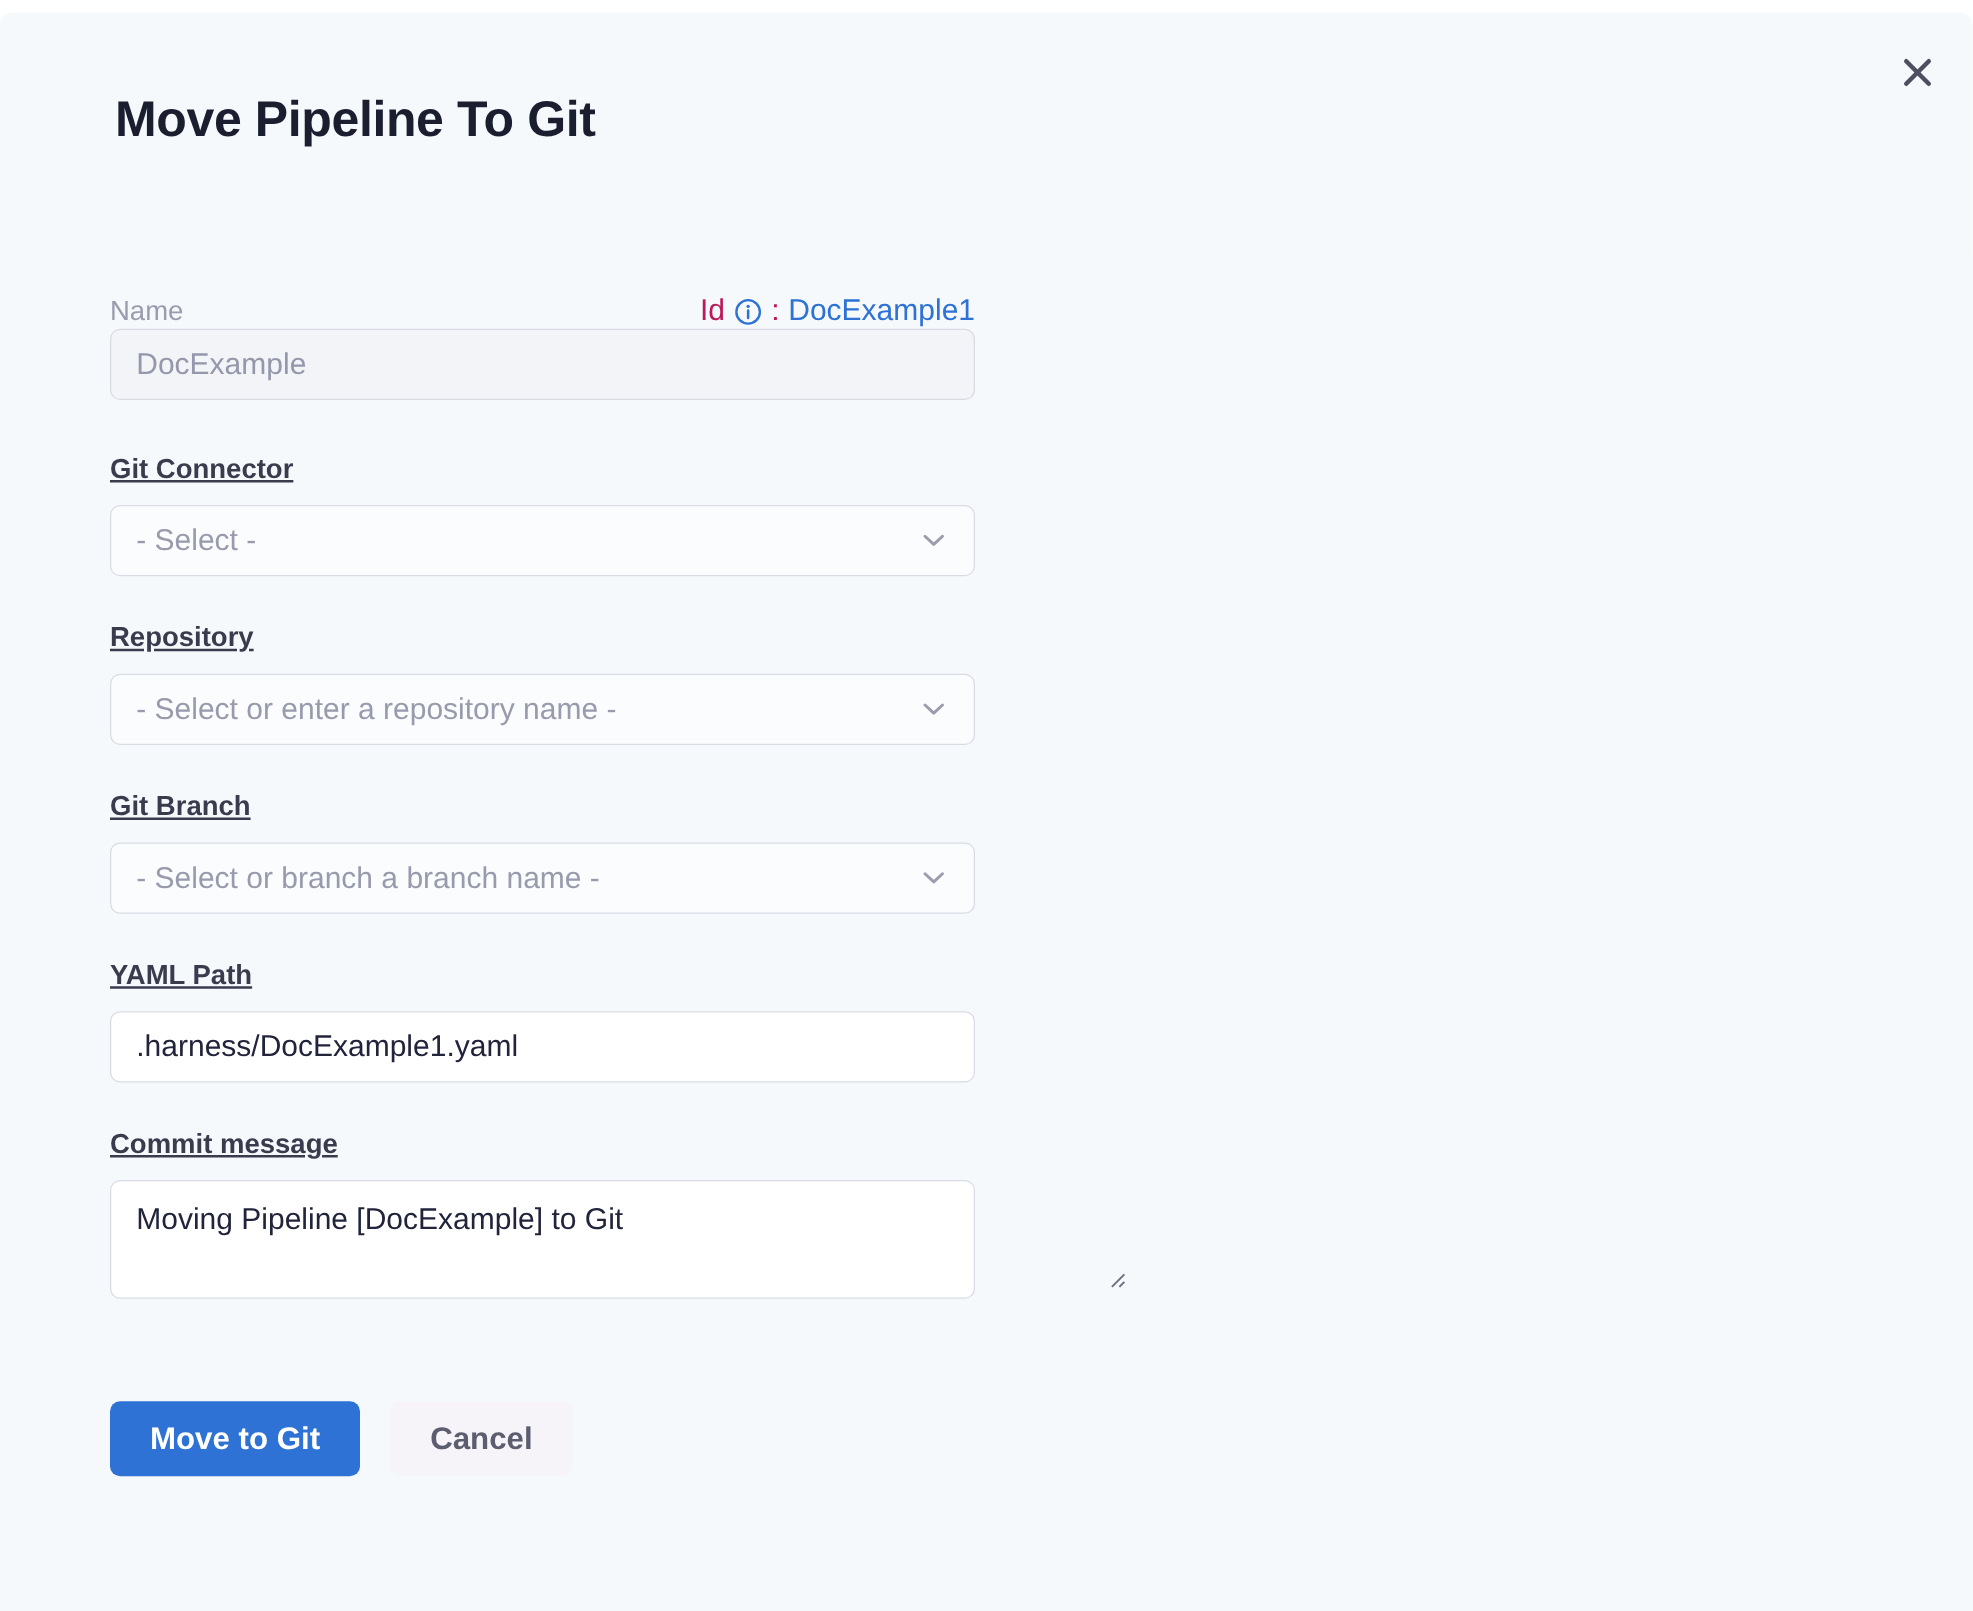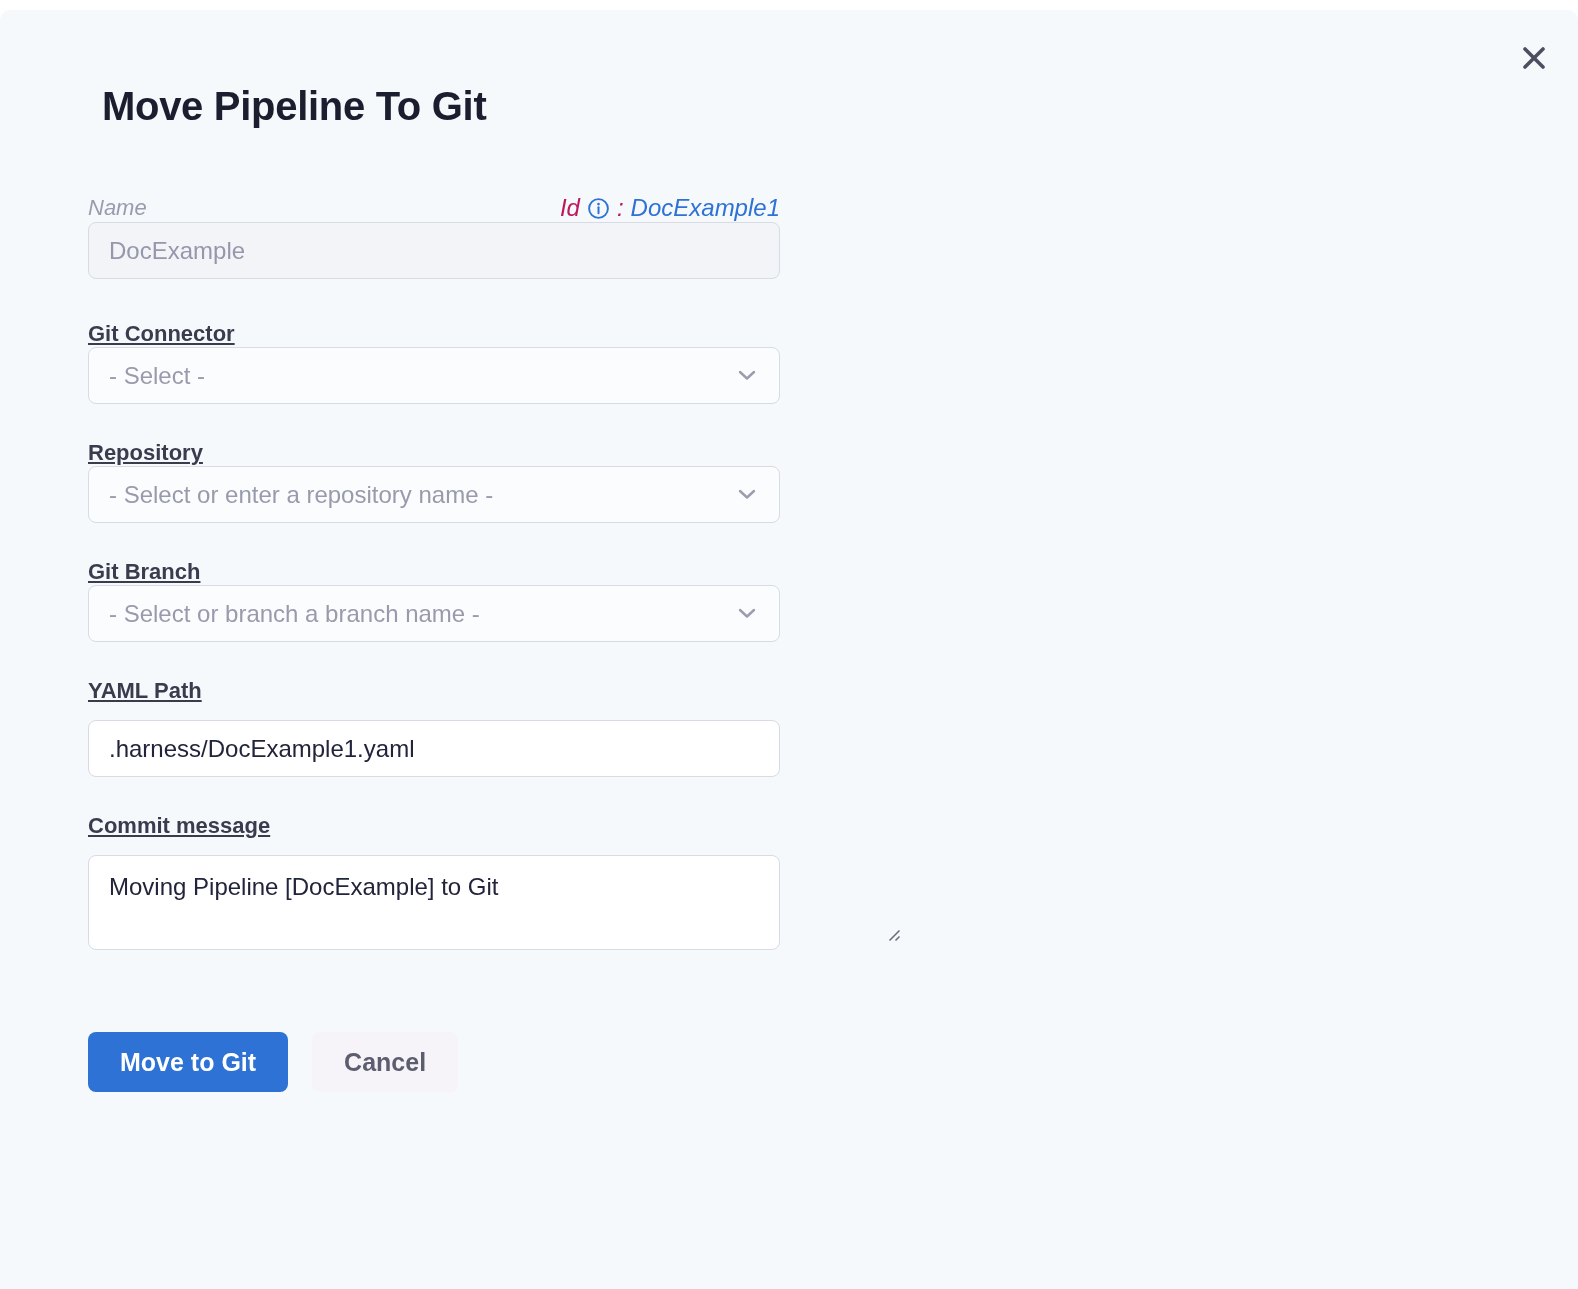--- a/index.html
+++ b/index.html
@@ -25,35 +25,34 @@
     border: none;
     padding: 0;
     cursor: pointer;
     display: flex; align-items: center; justify-content: center;
   }
   .content {
     padding: 58px 0 0 88px;
     width: 780px;
   }
   h1.title {
-    margin: 14px;
+    margin: 4px;
     font-size: 40px;
     line-height: 48px;
     font-weight: 700;
     letter-spacing: -0.3px;
     color: #1b1e2e;
   }
   .name-row {
-    margin-top: 64px;
+    margin-top: 115px;
     width: 692px;
     display: flex;
     justify-content: space-between;
     align-items: center;
     height: 28px;
-    font-style: italic;
   }
   .label-muted {
     font-size: 22px;
     font-weight: 500;
     color: #9a9cae;
   }
   .id-group {
     display: flex;
     align-items: center;
     gap: 7px;
@@ -79,20 +78,21 @@
   .section { margin-top: 36px; }
   .section.first { margin-top: 42px; }
   .field-label {
     font-size: 22px;
     line-height: 26px;
     font-weight: 600;
     color: #3a3c4e;
     text-decoration: underline;
   }
   .select-box {
+    margin-top: 16px;
     width: 692px;
     height: 57px;
     background: #fbfcfe;
     border: 1px solid #d9dbe4;
     border-radius: 8px;
     display: flex;
     align-items: center;
     justify-content: space-between;
     padding: 0 23px 0 20px;
     cursor: pointer;

